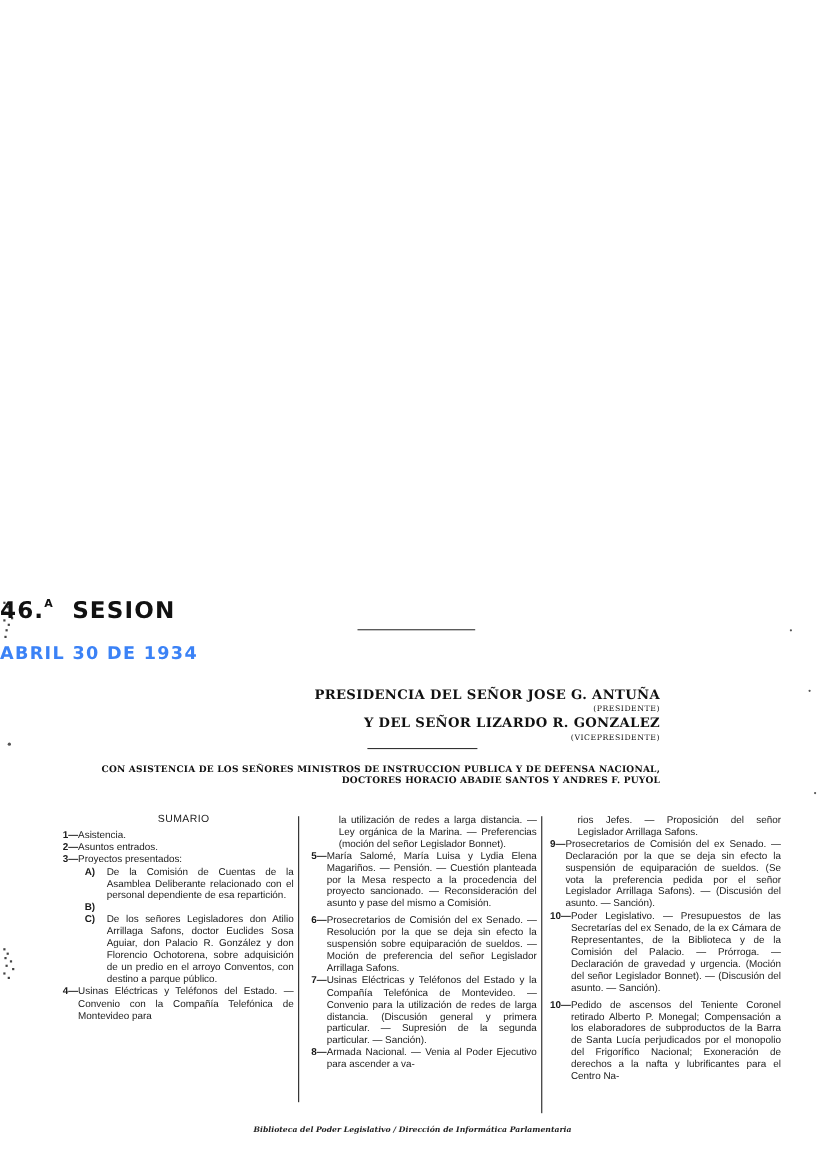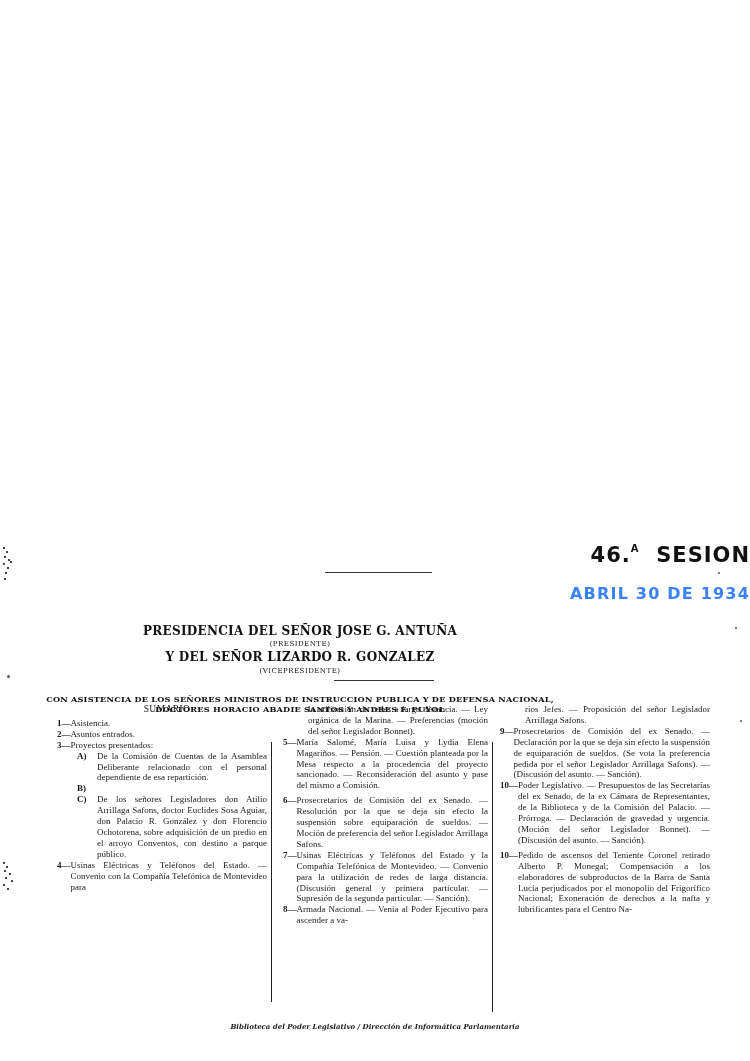--- a/index.html
+++ b/index.html
@@ -6,41 +6,41 @@
   body {
     width: 750px; height: 1061px; background: #ffffff; position: relative; overflow: hidden;
     color: #1a1a1a;
   }
   .page { position: absolute; left: 0; top: 0; width: 750px; height: 1061px; }
   .speck { position: absolute; background: #555; border-radius: 50%; }
   .noise-cluster { position: absolute; width: 20px; }
   .noise-cluster i { position: absolute; width: 2px; height: 2px; background: #444; display: block; }
 
   .title {
-    position: absolute; left: 0; width: 750px; text-align: right;
+    position: absolute; left: 0; width: 750px; text-align: left;
     font-family: "DejaVu Sans", sans-serif; font-weight: bold; letter-spacing: 1px;
   }
   .session-title { top: 543px; font-size: 21px; color: #111; }
   .session-title sup { font-size: 10px; vertical-align: 10px; }
   .rule { position: absolute; height: 1px; background: #333; }
   .date-title { top: 584px; font-size: 16px; color: #3b82f6; letter-spacing: 1.2px; }
 
   .serif-head {
-    position: absolute; left: 0; width: 600px; text-align: center;
+    position: absolute; left: 0; width: 600px; text-align: right;
     font-family: "DejaVu Serif", serif; font-weight: bold; color: #111;
   }
   .pres1 { top: 624px; font-size: 12px; letter-spacing: 0.3px; }
   .role1 { top: 640px; font-size: 7px; font-weight: normal; letter-spacing: 0.5px; }
   .pres2 { top: 650px; font-size: 12px; letter-spacing: 0.3px; }
   .role2 { top: 667px; font-size: 7px; font-weight: normal; letter-spacing: 0.5px; }
   .assist { top: 694px; font-size: 8.2px; letter-spacing: 0.2px; line-height: 10px; }
 
   .col {
-    position: absolute; top: 704px;
-    font-family: Liberation Serif, serif; font-size: 9px; line-height: 10.9px; color: #1a1a1a;
+    position: absolute; top: 740px;
+    font-family: Liberation Sans, sans-serif; font-size: 9px; line-height: 10.9px; color: #1a1a1a;
     text-align: justify;
   }
   .col1 { left: 57px; width: 210px; }
   .col2 { left: 283px; width: 205px; }
   .col3 { left: 500px; width: 210px; }
   .vline { position: absolute; width: 1px; background: #222; }
 
   .sum-head { text-align: center; font-size: 9.5px; letter-spacing: 0.4px; margin-bottom: 3px; padding-left: 10px; }
   .item { display: flex; margin: 0; }
   .item .num { flex: 0 0 auto; white-space: nowrap; font-weight: bold; }

